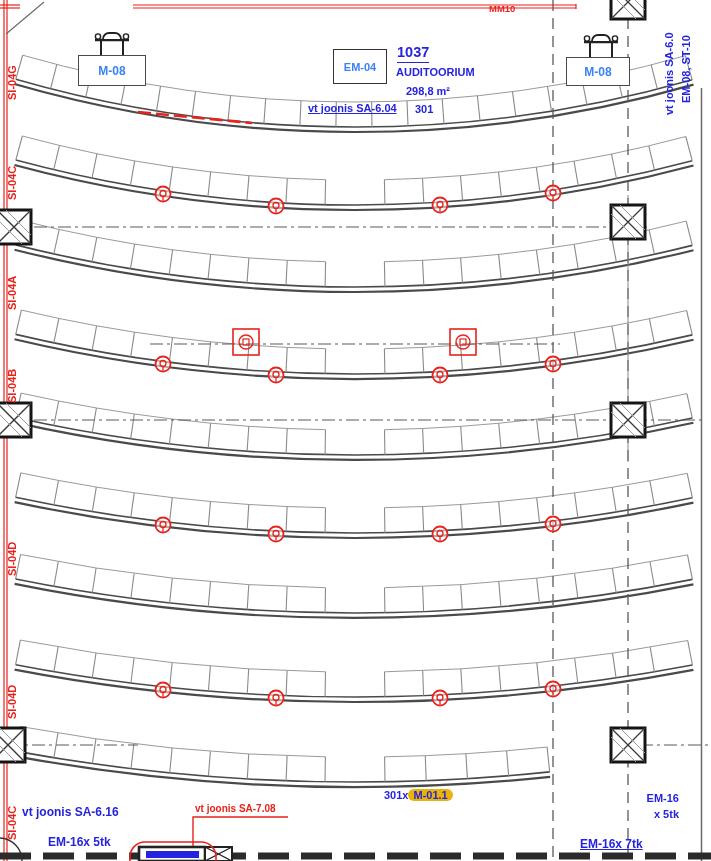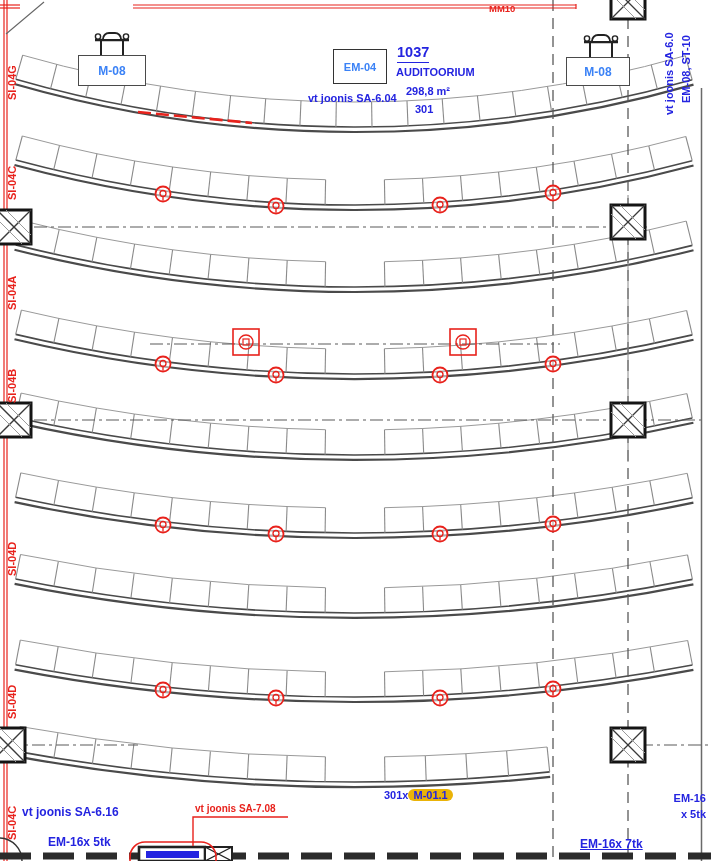--- a/index.html
+++ b/index.html
@@ -414,21 +414,21 @@
   </svg>
 
   <div class="lbl red f9" style="left:489px;top:4px;">MM10</div>
 
   <div class="tag-box f12" style="left:78px;top:55px;width:66px;height:29px;">M-08</div>
   <div class="tag-box f12" style="left:566px;top:57px;width:62px;height:27px;">M-08</div>
   <div class="tag-box f11" style="left:333px;top:49px;width:52px;height:33px;border-color:#333;">EM-04</div>
 
   <div class="lbl blue room-number" style="left:397px;top:45px;">1037</div>
   <div class="lbl blue f11" style="left:396px;top:66px;text-align:right;">AUDITOORIUM</div>
-  <div class="lbl blue f11" style="left:308px;top:92px;">vt joonis SA-6.04</div>
+  <div class="lbl blue f11" style="left:308px;top:102px;text-decoration:underline;">vt joonis SA-6.04</div>
   <div class="lbl blue f11" style="left:406px;top:85px;">298,8 m²</div>
   <div class="lbl blue f11" style="left:415px;top:103px;">301</div>
 
   <div class="lbl blue f11 vert" style="left:663px;top:115px;">vt joonis SA-6.0</div>
   <div class="lbl blue f11 vert" style="left:680px;top:103px;">EM-08, ST-10</div>
 
   <div class="lbl red f11 vert" style="left:6px;top:100px;">SI-04G</div>
   <div class="lbl red f11 vert" style="left:6px;top:200px;">SI-04C</div>
   <div class="lbl red f11 vert" style="left:6px;top:310px;">SI-04A</div>
   <div class="lbl red f11 vert" style="left:6px;top:403px;">SI-04B</div>
@@ -437,18 +437,18 @@
   <div class="lbl red f11 vert" style="left:6px;top:840px;">SI-04C</div>
 
   <div class="lbl blue f11" style="left:22px;top:806px;font-size:12px;">vt joonis SA-6.16</div>
   <div class="lbl blue f11" style="left:32px;top:836px;font-size:12px;padding-left:16px;">EM-16x 5tk</div>
   <div class="lbl red f10" style="left:195px;top:803px;">vt joonis SA-7.08</div>
 
   <div class="lbl blue f11" style="left:384px;top:789px;">
     <span>301x</span><span class="pill">M-01.1</span>
   </div>
 
-  <div class="lbl blue f11 em16r" style="left:658px;top:791px;">
+  <div class="lbl blue f11 em16r" style="left:631px;top:791px;">
     <div>EM-16</div>
     <div>x 5tk</div>
   </div>
   <div class="lbl blue f11" style="left:580px;top:838px;font-size:12px;text-decoration:underline;">EM-16x 7tk</div>
 </div>
 
 </body></html>

